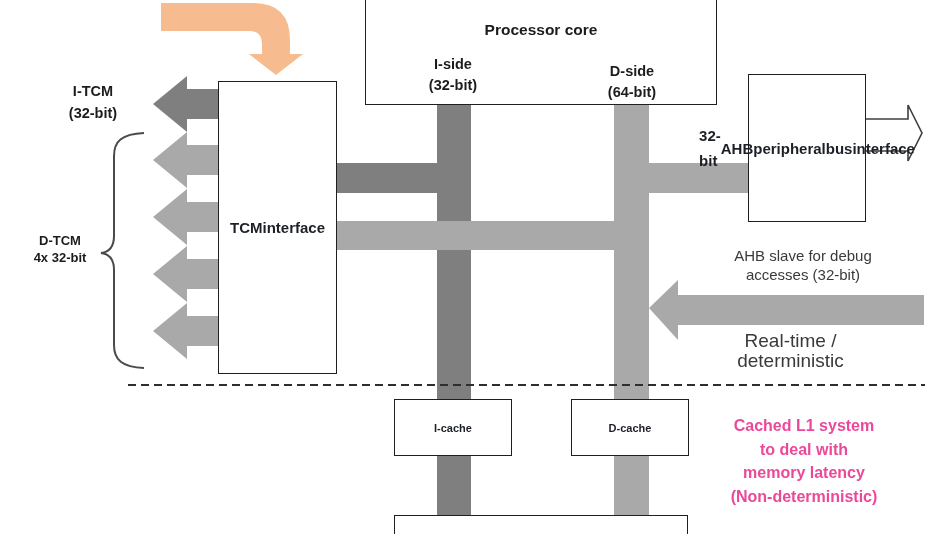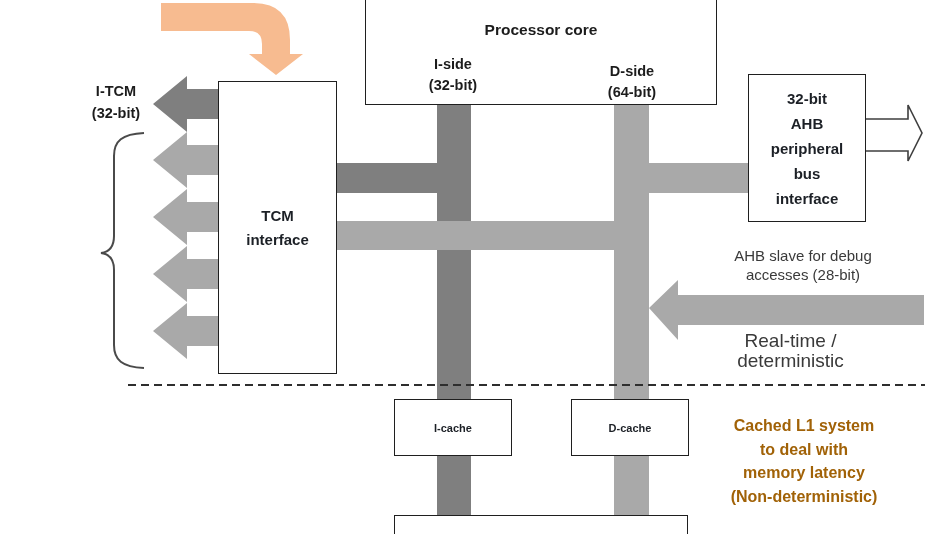--- a/index.html
+++ b/index.html
@@ -3,21 +3,21 @@
 <meta charset="utf-8">
 <style>
   html,body{margin:0;padding:0;background:#fff;}
   #stage{
     position:relative;width:950px;height:534px;overflow:hidden;background:#ffffff;
     font-family:"Liberation Sans",sans-serif;color:#1c1c1c;
   }
   svg{position:absolute;left:0;top:0;}
   .box{
     position:absolute;background:#ffffff;border:1.6px solid #1f1f1f;
-    display:flex;flex-direction:column;align-items:center;justify-content:center;
+    display:flex;flex-direction:row;align-items:center;justify-content:center;
     box-sizing:border-box;z-index:3;
   }
   .lbl{position:absolute;text-align:center;z-index:5;}
   .bold-lbl{font-weight:700;}
   .semi{font-weight:600;}
   .boxline{font-size:15px;font-weight:600;line-height:24px;color:#1c2026;}
   .cacheline{font-size:11px;font-weight:600;color:#1c2026;}
   .plain{font-weight:400;color:#3a3a3a;}
 </style>
 </head>
@@ -77,33 +77,37 @@
   <div class="lbl semi" style="left:440px;top:21px;width:202px;font-size:15.5px;">Processor core</div>
   <div class="lbl semi" style="left:403px;top:54px;width:100px;font-size:14.5px;line-height:21px;">
     <div>I-side</div>
     <div>(32-bit)</div>
   </div>
   <div class="lbl semi" style="left:582px;top:54px;width:100px;font-size:14.5px;line-height:21px;margin-top:7px;">
     <div>D-side</div>
     <div>(64-bit)</div>
   </div>
 
-  <div class="lbl bold-lbl" style="left:66px;top:80px;width:100px;font-size:14.5px;line-height:22px;">
+  <div class="lbl bold-lbl" style="left:43px;top:80px;width:100px;font-size:14.5px;line-height:22px;">
     <div>I-TCM</div>
     <div>(32-bit)</div>
+  </div>
+  <div class="lbl bold-lbl" style="left:10px;top:233px;width:100px;font-size:13px;line-height:16.5px;">
+    <div>D-TCM</div>
+    <div>4x 32-bit</div>
   </div>
 
   <div class="lbl plain" style="left:698px;top:246px;width:210px;font-size:15px;line-height:19px;">
     <div>AHB slave for debug</div>
-    <div>accesses (28-bit)</div>
+    <div>accesses (32-bit)</div>
   </div>
   <div class="lbl plain" style="left:708px;top:331px;width:165px;font-size:19px;line-height:19.5px;">
     <div>Real-time /</div>
     <div>deterministic</div>
   </div>
-  <div class="lbl bold-lbl" style="left:700px;top:414px;width:208px;font-size:16px;line-height:23.5px;color:#a16207;">
+  <div class="lbl bold-lbl" style="left:700px;top:414px;width:208px;font-size:16px;line-height:23.5px;color:#ec4899;">
     <div>Cached L1 system</div>
     <div>to deal with</div>
     <div>memory latency</div>
     <div>(Non-deterministic)</div>
   </div>
 
 </div>
 
 </body></html>

